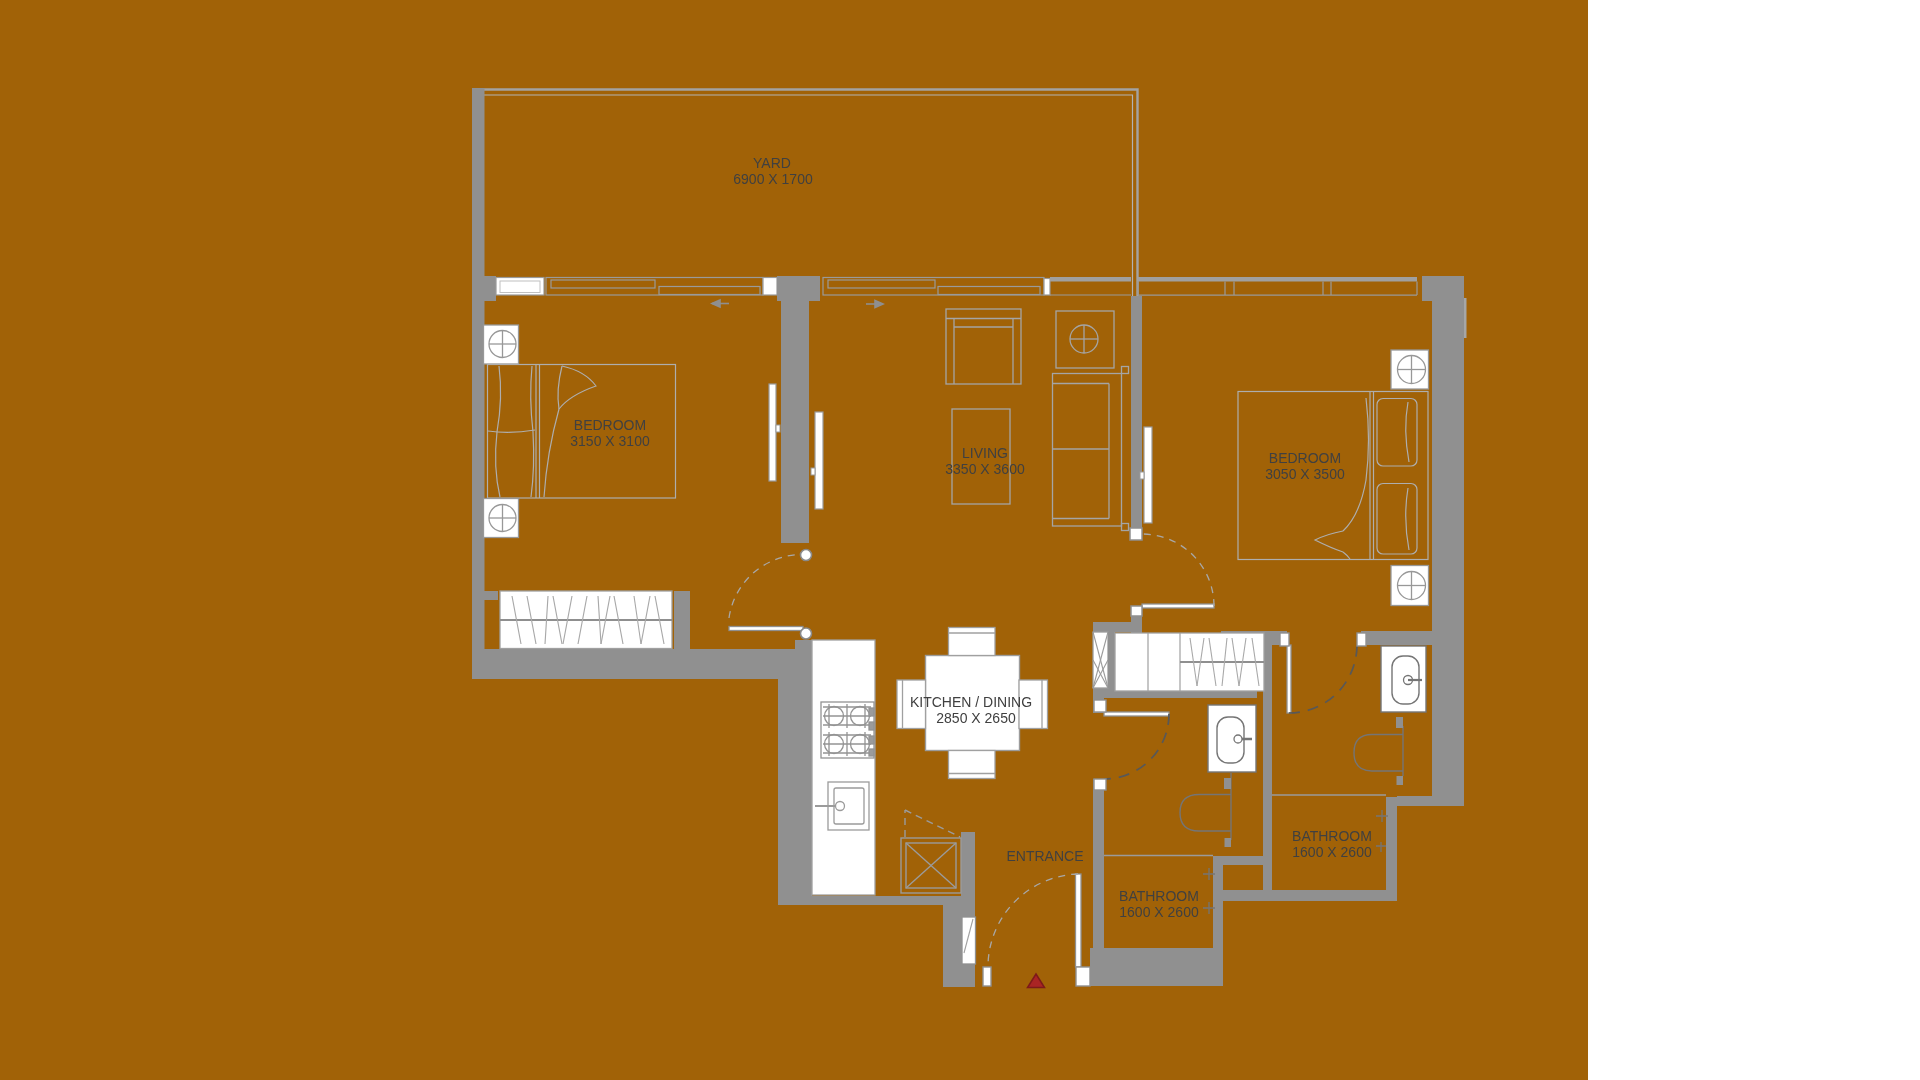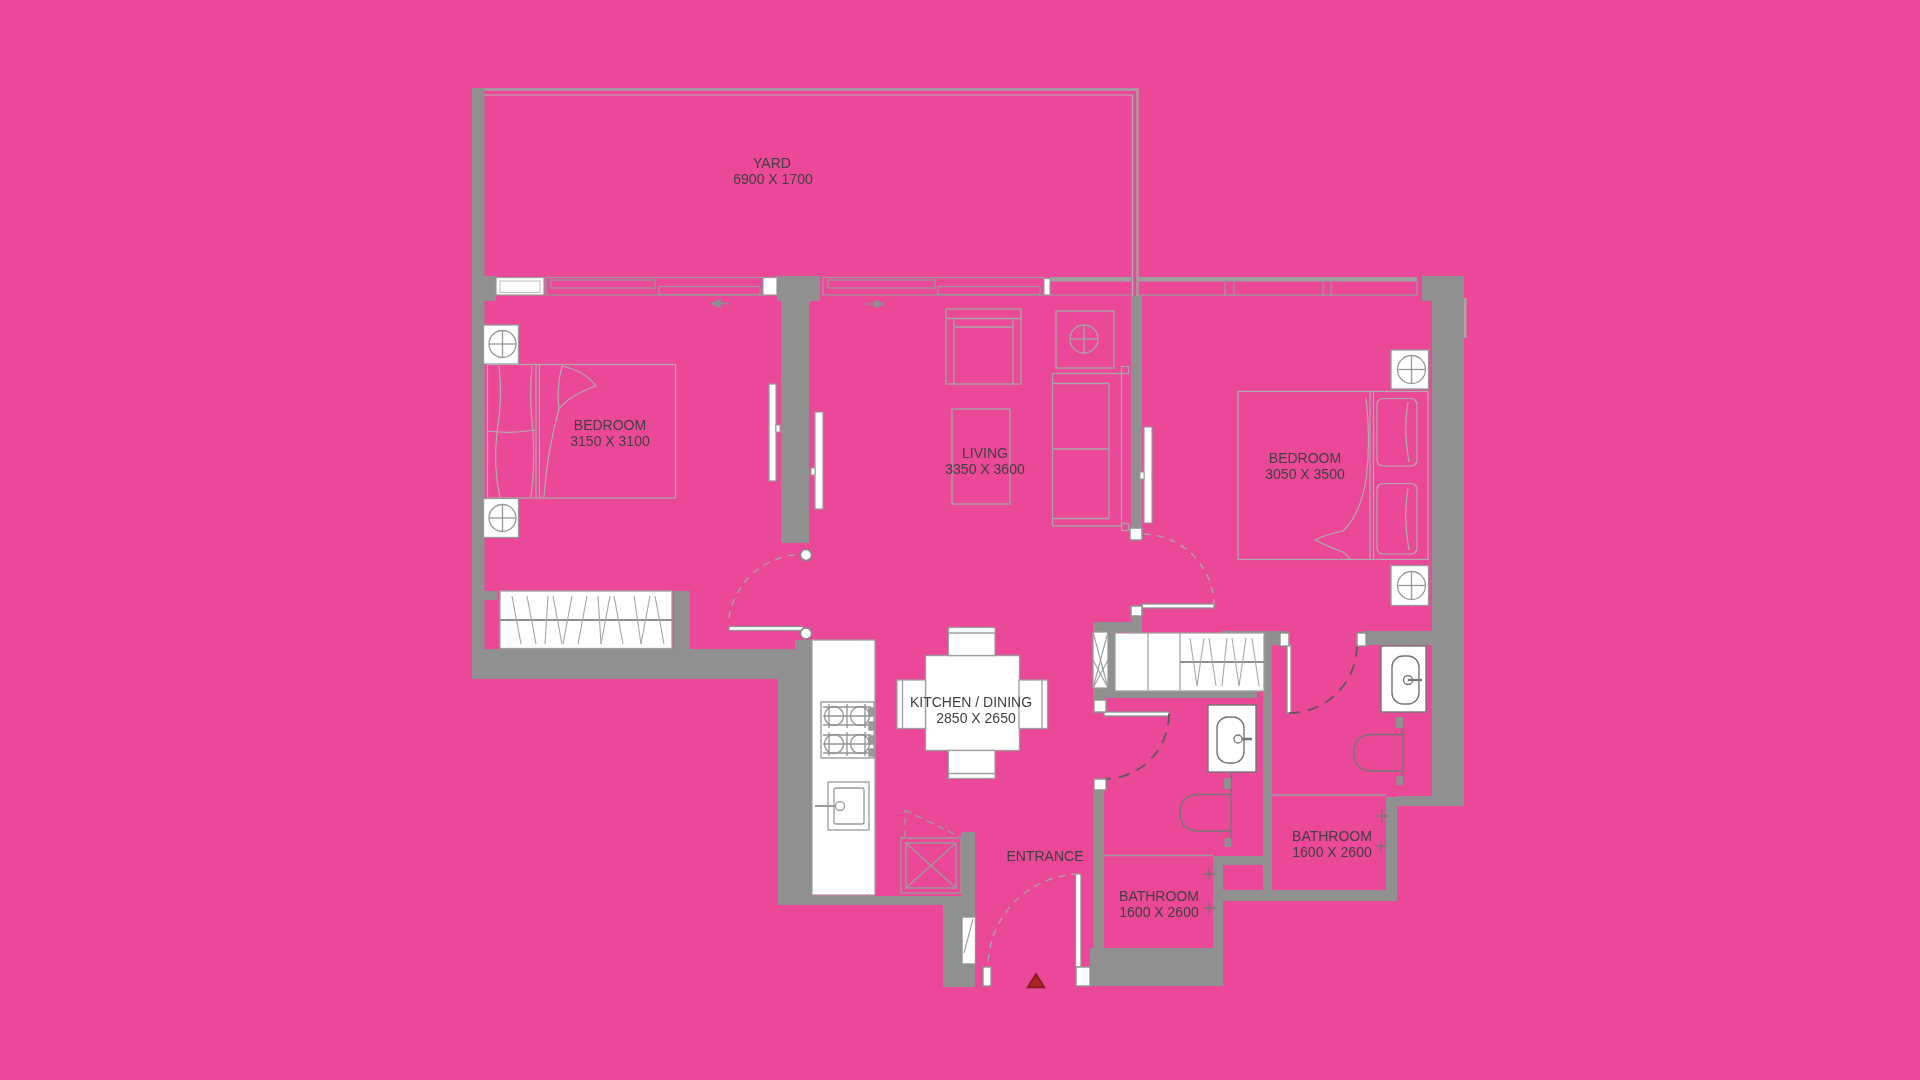--- a/index.html
+++ b/index.html
@@ -1,16 +1,16 @@
 <!DOCTYPE html>
 <html><head>
 <meta charset="utf-8">
 <style>
   html,body{margin:0;padding:0;background:#ffffff;}
-  .page{width:1920px;height:1080px;position:relative;overflow:hidden;background:#ec4899;}
+  .page{width:1588px;height:1080px;position:relative;overflow:hidden;background:#a16207;}
   svg{position:absolute;left:0;top:0;}
   text{font-family:"Liberation Sans",sans-serif;fill:#404040;}
 </style>
 </head>
 <body>
 <div class="page">
 <svg width="1920" height="1080" viewBox="0 0 1920 1080">
 
 <g>
 

